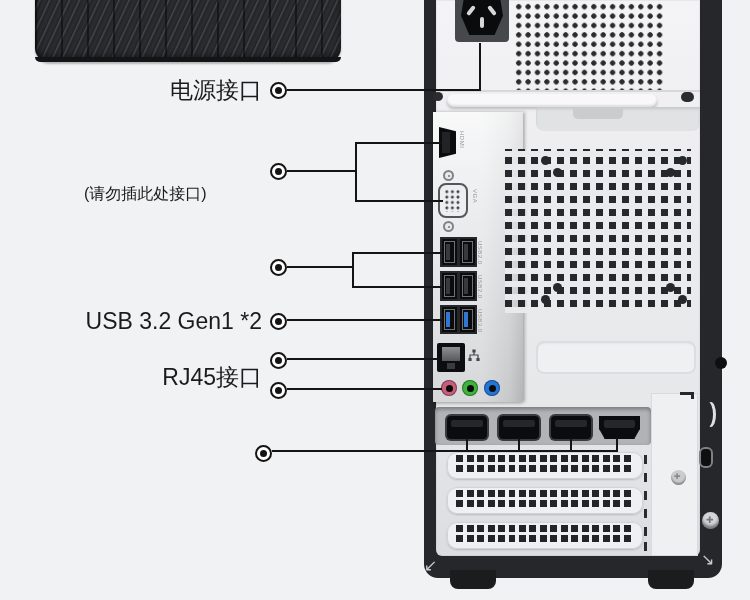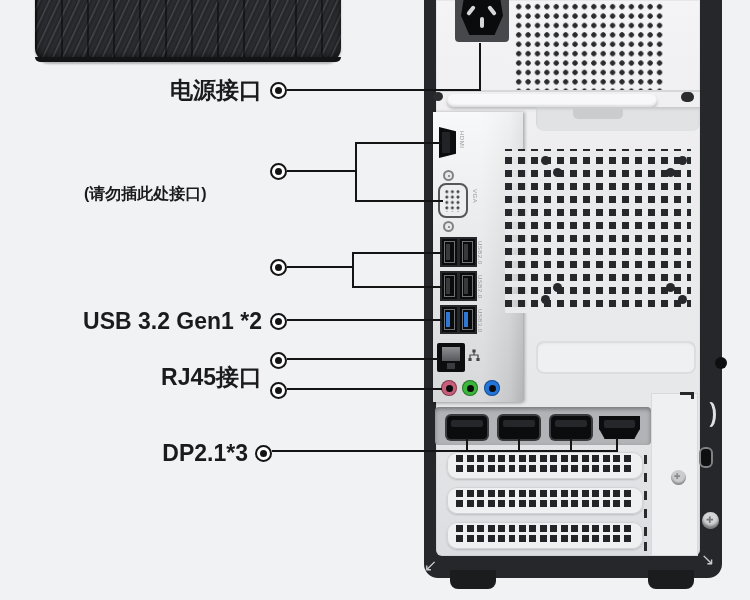--- a/index.html
+++ b/index.html
@@ -132,25 +132,25 @@
   #lock-slot{left:701px;top:449px;width:10px;height:17px;border-radius:4px;background:#0e0f10;
     box-shadow:0 0 0 2px #808184;}
   #edge-screw{left:702px;top:512px;width:17px;height:17px;border-radius:50%;background:#d4d5d7;
     box-shadow:inset 0 -3px 3px rgba(0,0,0,.45);}
   #edge-screw::after{content:"✚";position:absolute;left:4px;top:3px;font-size:9px;color:#797a7d;}
   #side-knob{left:715px;top:357px;width:12px;height:12px;border-radius:50%;background:#0e0f10;}
   .corner-arrow{color:#c9cacd;font-size:16px;line-height:16px;}
   #arrow-bl{left:424px;top:558px;} #arrow-br{left:701px;top:552px;}
 
   
-  .callout{font-size:23px;font-weight:700;line-height:26px;white-space:nowrap;text-align:right;}
+  .callout{font-size:23px;font-weight:400;line-height:26px;white-space:nowrap;text-align:right;}
   .r488{right:488px;} .r502{right:502px;}
   #lbl-power{top:77px;} #lbl-hv{top:158px;} #lbl-usb2{top:254px;} #lbl-usb3{top:308px;}
   #lbl-rj45{top:364px;} #lbl-audio{top:377px;} #lbl-dp{top:440px;} #lbl-hdmiout{top:465px;}
-  #lbl-hv-note{left:84px;top:184px;font-size:16px;font-weight:700;line-height:20px;}
+  #lbl-hv-note{left:84px;top:184px;font-size:16px;font-weight:400;line-height:20px;}
   .bullet{width:13px;height:13px;border:2px solid #141414;border-radius:50%;background:#fff;}
   .bullet::after{content:"";position:absolute;left:3px;top:3px;width:7px;height:7px;border-radius:50%;background:#141414;}
   #b-power{left:270px;top:82px;} #b-hv{left:270px;top:163px;} #b-usb2{left:270px;top:259px;}
   #b-usb3{left:270px;top:313px;} #b-rj45{left:270px;top:352px;} #b-audio{left:270px;top:382px;}
   #b-dp{left:255px;top:445px;}
   .ln{background:#141414;}
   .lh{height:2px;} .lv{width:2px;}
   #l1{left:287px;top:89px;width:194px;} #l2{left:479px;top:43px;height:48px;}
   #l3{left:287px;top:170px;width:70px;} #l4{left:355px;top:142px;height:60px;}
   #l5{left:357px;top:142px;width:84px;} #l6{left:357px;top:200px;width:86px;}
@@ -257,21 +257,20 @@
   <div class="abs" id="lock-slot"></div>
   <div class="abs" id="edge-screw"></div>
   <div class="abs" id="side-knob"></div>
   <span class="abs corner-arrow" id="arrow-bl">↙</span>
   <span class="abs corner-arrow" id="arrow-br">↘</span>
 
   <div class="abs callout r488" id="lbl-power">电源接口</div>
   <div class="abs" id="lbl-hv-note">(请勿插此处接口)</div>
   <div class="abs callout r488" id="lbl-usb3">USB 3.2 Gen1 *2</div>
   <div class="abs callout r488" id="lbl-rj45">RJ45接口</div>
-  <div class="abs callout r502" id="lbl-dp">DP2.1*3</div>
 
   <div class="abs bullet" id="b-power"></div>
   <div class="abs bullet" id="b-hv"></div>
   <div class="abs bullet" id="b-usb2"></div>
   <div class="abs bullet" id="b-usb3"></div>
   <div class="abs bullet" id="b-rj45"></div>
   <div class="abs bullet" id="b-audio"></div>
   <div class="abs bullet" id="b-dp"></div>
 
   <div class="abs ln lh" id="l1"></div>

